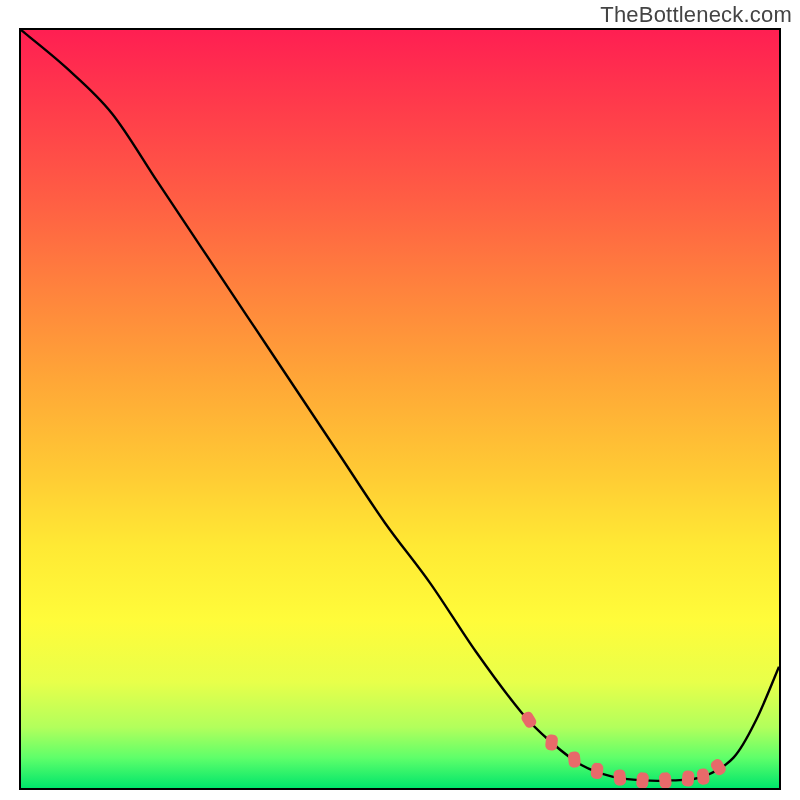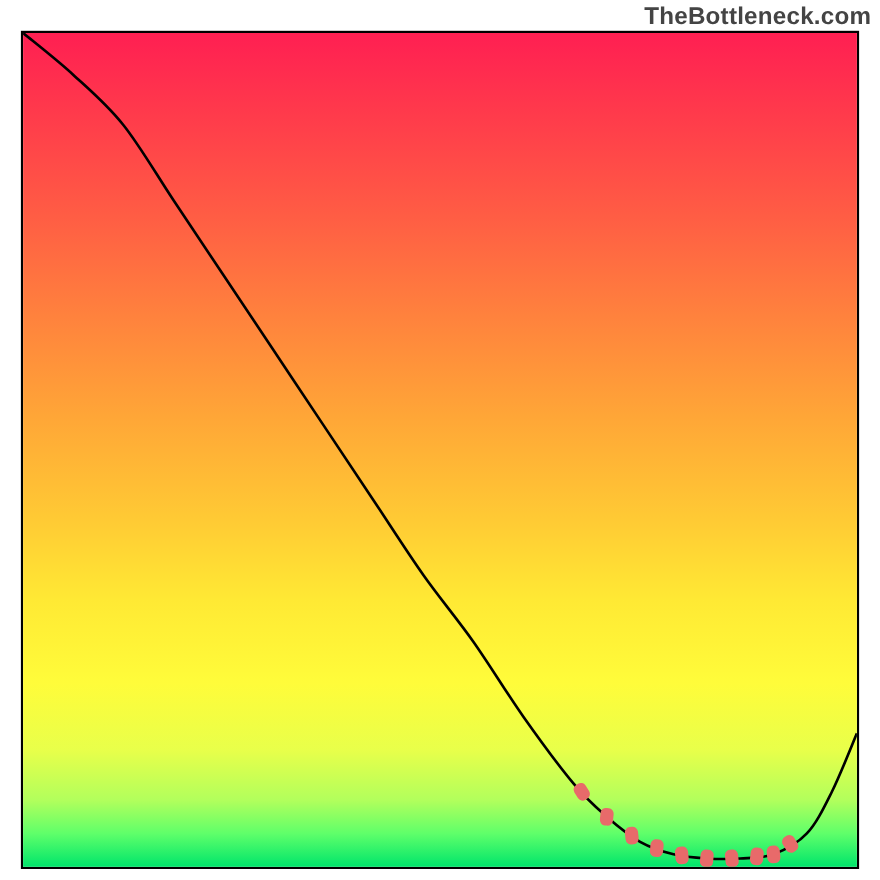--- a/index.html
+++ b/index.html
@@ -17,21 +17,21 @@
     top: 0;
     width: 800px;
     height: 800px;
   }
   .attribution {
     position: absolute;
     top: 2px;
     right: 8px;
     color: #444;
     font-size: 22px;
-    font-weight: 700;
+    font-weight: 400;
     letter-spacing: 0.2px;
   }
   .plot-area {
     position: absolute;
     left: 19px;
     top: 28px;
     width: 762px;
     height: 762px;
     border: 2px solid #000;
     box-sizing: border-box;

